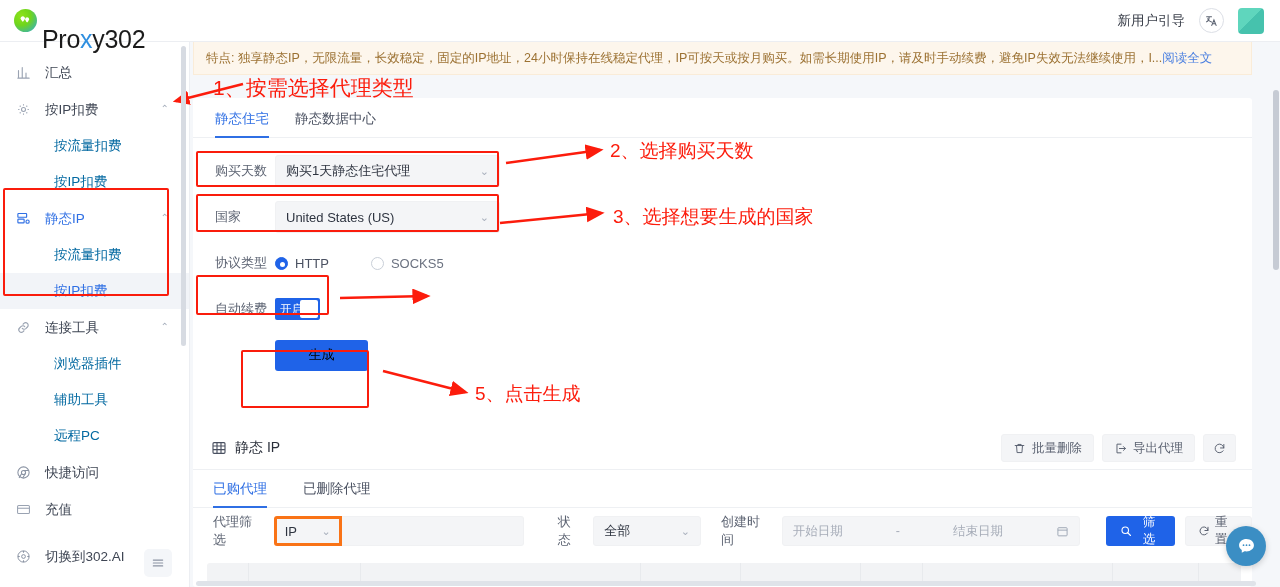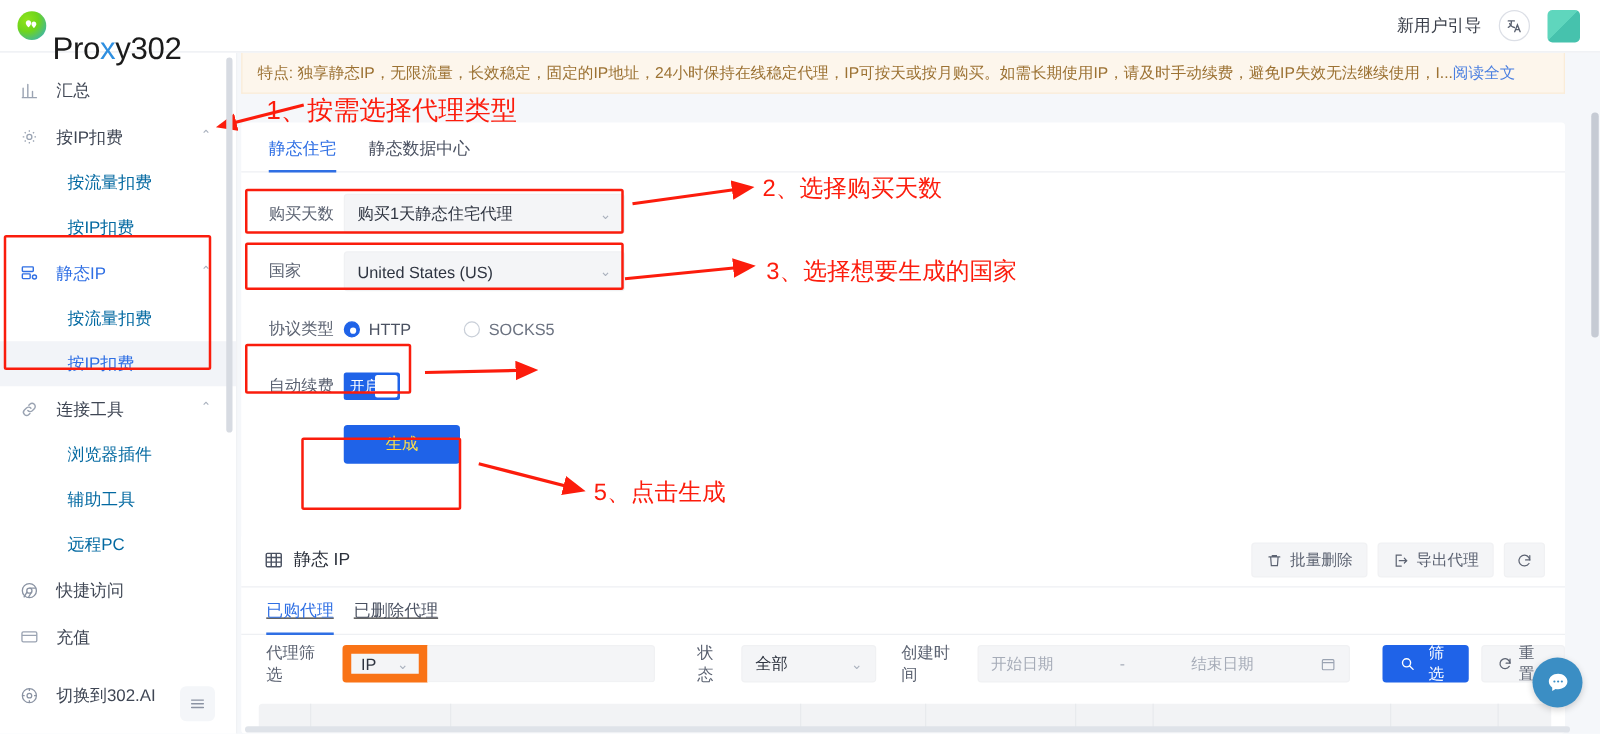--- a/index.html
+++ b/index.html
@@ -140,21 +140,21 @@
     display: flex; align-items: center; cursor: pointer; position: relative;
     padding-left: 5px;
   }
   .switch .sw-txt { color: #fff; font-size: 11.5px; }
   .switch .knob {
     position: absolute; right: 2px; top: 2px; width: 18px; height: 18px;
     background: #fff; border-radius: 2px;
   }
   .price-val { font-size: 13px; color: #2e3440; }
   .gen-btn {
-    width: 93px; height: 31px; background: #1f63e8; color: #fde047; border: none;
+    width: 93px; height: 31px; background: #1f63e8; color: #000000; border: none;
     border-radius: 3px; font-size: 13px; cursor: pointer;
     font-family: "Liberation Sans", sans-serif;
   }
 
   
   .rbox { position: absolute; border: 2.5px solid #fa1c0c; border-radius: 2px;
           pointer-events: none; z-index: 12; }
 
   .anno {
     position: absolute; color: #fc1c0c; font-size: 19px; z-index: 14;
@@ -174,30 +174,29 @@
   .tcard-title { font-size: 14px; color: #2b303b; display: flex; align-items: center; gap: 8px; }
   .tcard-actions { margin-left: auto; display: flex; align-items: center; gap: 8px; }
   .tbtn {
     height: 28px; background: #f4f5f7; border: 1px solid #f0f1f3; border-radius: 3px;
     display: flex; align-items: center; gap: 6px; padding: 0 11px;
     font-size: 12.5px; color: #5c6372; cursor: pointer;
   }
   .tbtn.icon-only { padding: 0 9px; }
 
   .tcard-tabs {
-    display: flex; align-items: flex-end; height: 38px; padding-left: 20px; gap: 16px;
+    display: flex; align-items: flex-end; height: 38px; padding-left: 20px; gap: 36px;
     border-bottom: 1px solid #eef0f3;
-    text-decoration: underline;
   }
   .filters {
     display: flex; align-items: center; height: 46px; padding-left: 20px; gap: 10px;
   }
   .flt-label { font-size: 13px; color: #5c6372; }
   .mini-select {
-    width: 68px; height: 30px; background: #f4f5f7; border: 7px solid #f97316;
+    width: 68px; height: 30px; background: #f4f5f7; border: 3px solid #f97316;
     border-radius: 3px 0 0 3px; display: flex; align-items: center; padding: 0 8px;
     font-size: 13px; color: #2e3440; cursor: pointer;
   }
   .mini-select .chev { margin-left: auto; color: #a9b0bd; font-size: 11px; }
   .flt-input {
     width: 182px; height: 30px; background: #f4f5f7; border: 1px solid #f0f1f3;
     border-left: none; border-radius: 0 3px 3px 0;
   }
   .state-select {
     width: 110px; height: 30px; background: #f4f5f7; border: 1px solid #f0f1f3;

